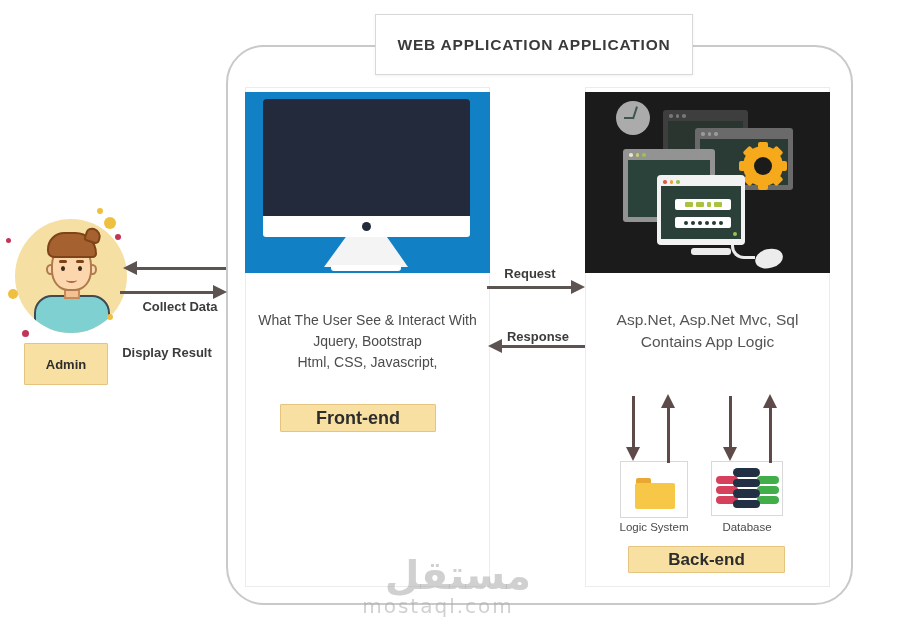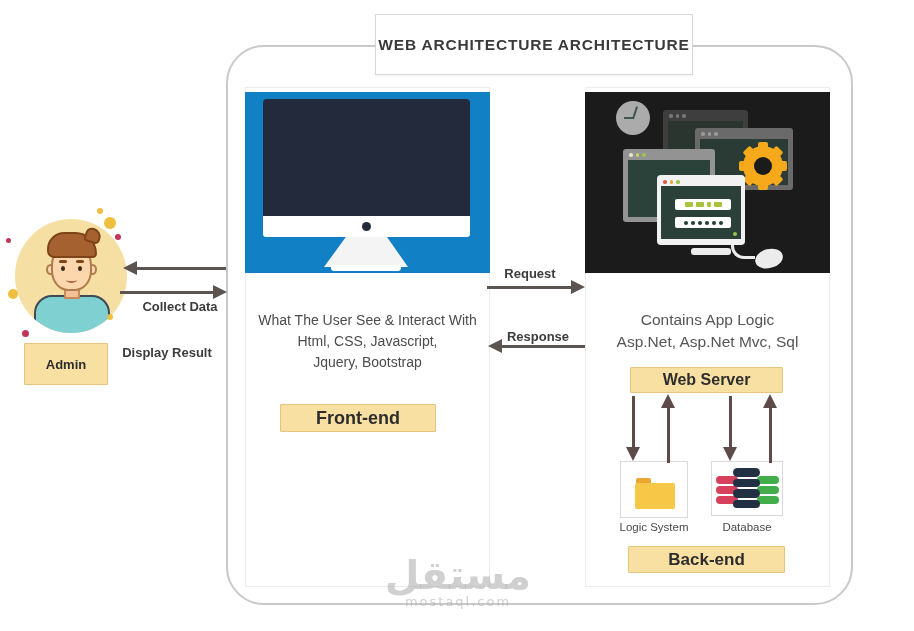--- a/index.html
+++ b/index.html
@@ -118,33 +118,33 @@
   .folder-body { position:absolute; left:14px; top:21px; width:40px; height:26px; background:#F7C848; border-radius:2px; }
   .cyl { position:absolute; }
   .cyl i { display:block; border-radius:5px; margin-bottom:2px; }
   .cyl.red i   { width:22px; height:8px; background:#D6405C; }
   .cyl.green i { width:22px; height:8px; background:#41AE49; }
   .cyl.navy i  { width:27px; height:8.5px; background:#223043; }
 
   
   .wm { position:absolute; text-align:center; color:rgba(170,170,170,.55); z-index:20; pointer-events:none; }
   .wm.ar { left:358px; top:552px; width:200px; font-size:40px; font-weight:bold; font-family:"DejaVu Sans",sans-serif; direction:rtl; }
-  .wm.en { left:358px; top:594px; width:200px; font-size:13px; letter-spacing:2px; font-family:"DejaVu Sans",sans-serif; }
+  .wm.en { left:338px; top:594px; width:200px; font-size:20px; letter-spacing:2px; font-family:"DejaVu Sans",sans-serif; }
 </style>
 </head>
 <body>
 
 <div class="stage">
 
   <div class="outer-container"></div>
   <div class="panel front"></div>
   <div class="panel back"></div>
 
   <div class="title-box">
-    <span>WEB ARCHITECTURE ARCHITECTURE</span>
+    <span>WEB APPLICATION APPLICATION</span>
   </div>
 
   <div class="avatar">
     <div class="av-shirt"></div>
     <div class="av-neck"></div>
     <div class="av-ear" style="left:31px;"></div>
     <div class="av-ear" style="left:73px;"></div>
     <div class="av-head"></div>
     <div class="av-hair"></div>
     <div class="av-quiff"></div>
@@ -252,33 +252,30 @@
   <div class="flow-label" style="left:480px;top:266px;">Request</div>
   <div class="hline" style="left:487px;top:286px;width:85px;"></div>
   <div class="tri right" style="left:571px;top:280px;"></div>
 
   <div class="flow-label" style="left:488px;top:329px;">Response</div>
   <div class="hline" style="left:501px;top:345px;width:84px;"></div>
   <div class="tri left" style="left:488px;top:339px;"></div>
 
   <div class="desc front">
     <span>What The User See &amp; Interact With</span>
+    <span>Jquery, Bootstrap</span>
     <span>Html, CSS, Javascript,</span>
-    <span>Jquery, Bootstrap</span>
   </div>
   <div class="cream-box" style="left:280px;top:404px;width:156px;height:28px;font-size:18px;">
     <span>Front-end</span>
   </div>
 
   <div class="desc back">
+    <span>Asp.Net, Asp.Net Mvc, Sql</span>
     <span>Contains App Logic</span>
-    <span>Asp.Net, Asp.Net Mvc, Sql</span>
-  </div>
-  <div class="cream-box" style="left:630px;top:367px;width:153px;height:26px;font-size:16px;">
-    <span>Web Server</span>
   </div>
 
   <div class="vline" style="left:632px;top:396px;height:52px;"></div>
   <div class="tri down" style="left:626px;top:447px;"></div>
   <div class="tri up" style="left:661px;top:394px;"></div>
   <div class="vline" style="left:667px;top:407px;height:56px;"></div>
   <div class="vline" style="left:729px;top:396px;height:52px;"></div>
   <div class="tri down" style="left:723px;top:447px;"></div>
   <div class="tri up" style="left:763px;top:394px;"></div>
   <div class="vline" style="left:769px;top:407px;height:56px;"></div>

